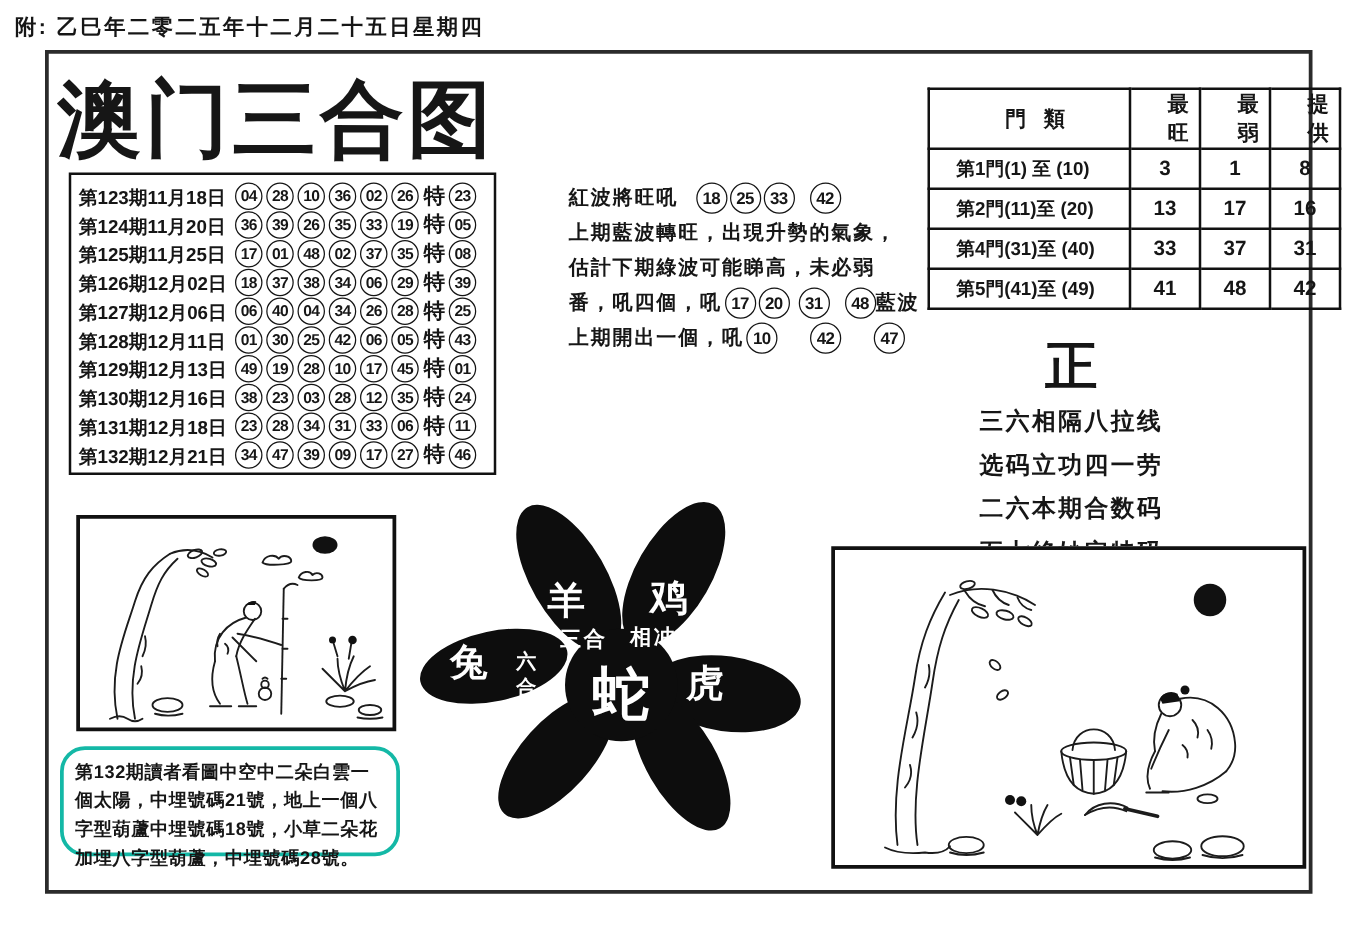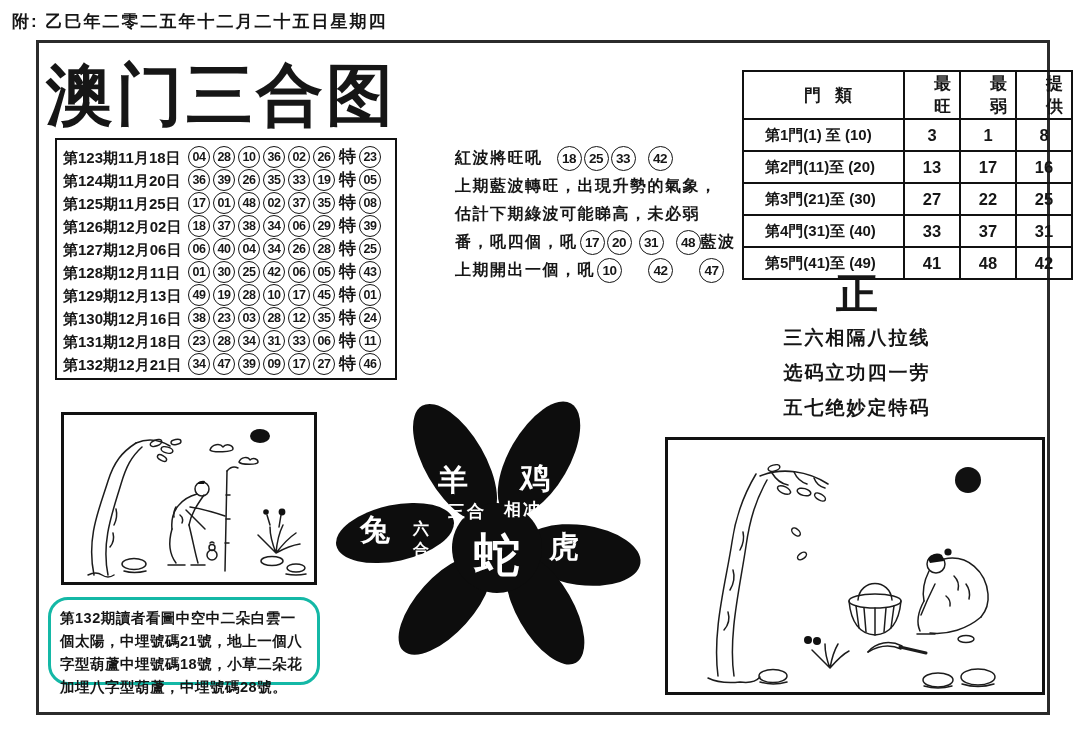--- a/index.html
+++ b/index.html
@@ -228,45 +228,40 @@
         <td class="val">1</td>
         <td class="val">8</td>
       </tr>
       <tr>
         <td class="cat">第2門(11)至 (20)</td>
         <td class="val">13</td>
         <td class="val">17</td>
         <td class="val">16</td>
       </tr>
       <tr>
-        <td class="cat">第3門(21)至 (30)</td>
-        <td class="val">27</td>
-        <td class="val">22</td>
-        <td class="val">25</td>
-      </tr>
-      <tr>
         <td class="cat">第4門(31)至 (40)</td>
         <td class="val">33</td>
         <td class="val">37</td>
         <td class="val">31</td>
       </tr>
       <tr>
         <td class="cat">第5門(41)至 (49)</td>
         <td class="val">41</td>
         <td class="val">48</td>
         <td class="val">42</td>
       </tr>
     </tbody>
 </table>
 
 <div class="abs verse">
   <div class="verse-heading">正</div>
   <div>
       <div class="verse-line">三六相隔八拉线</div>
       <div class="verse-line">选码立功四一劳</div>
+      <div class="verse-line">二六本期合数码</div>
       <div class="verse-line">五七绝妙定特码</div>
     </div>
 </div>
 
 <div class="abs illus illus-left">
   <svg viewBox="0 0 250 167">
     <g>
       <ellipse class="inkfill" cx="196" cy="21" rx="10" ry="7"></ellipse>
     </g>
     <g class="sketch">

